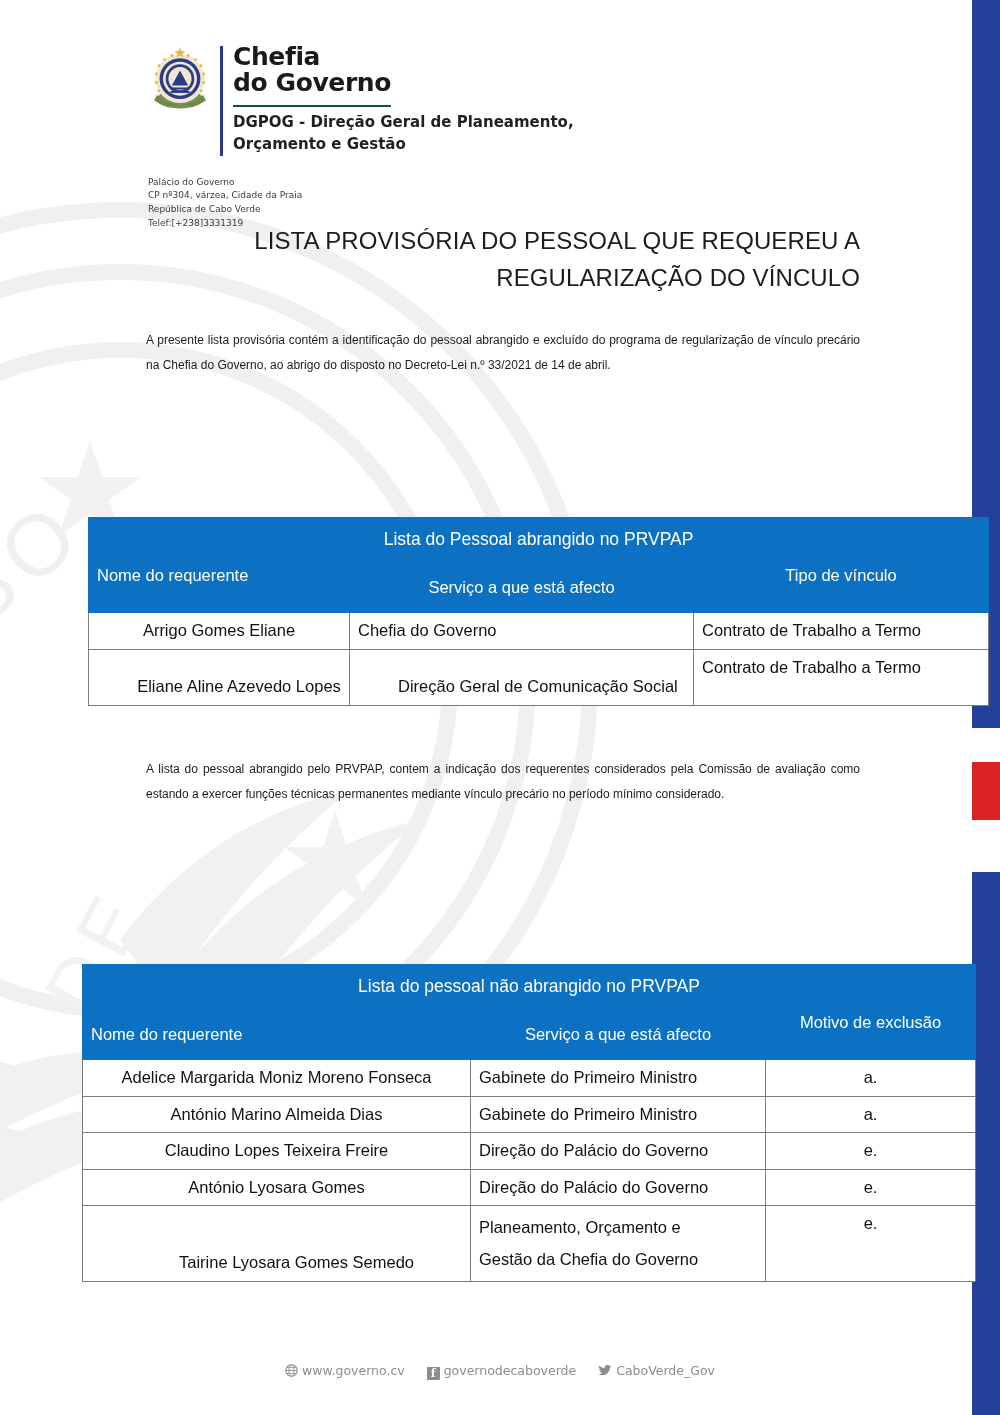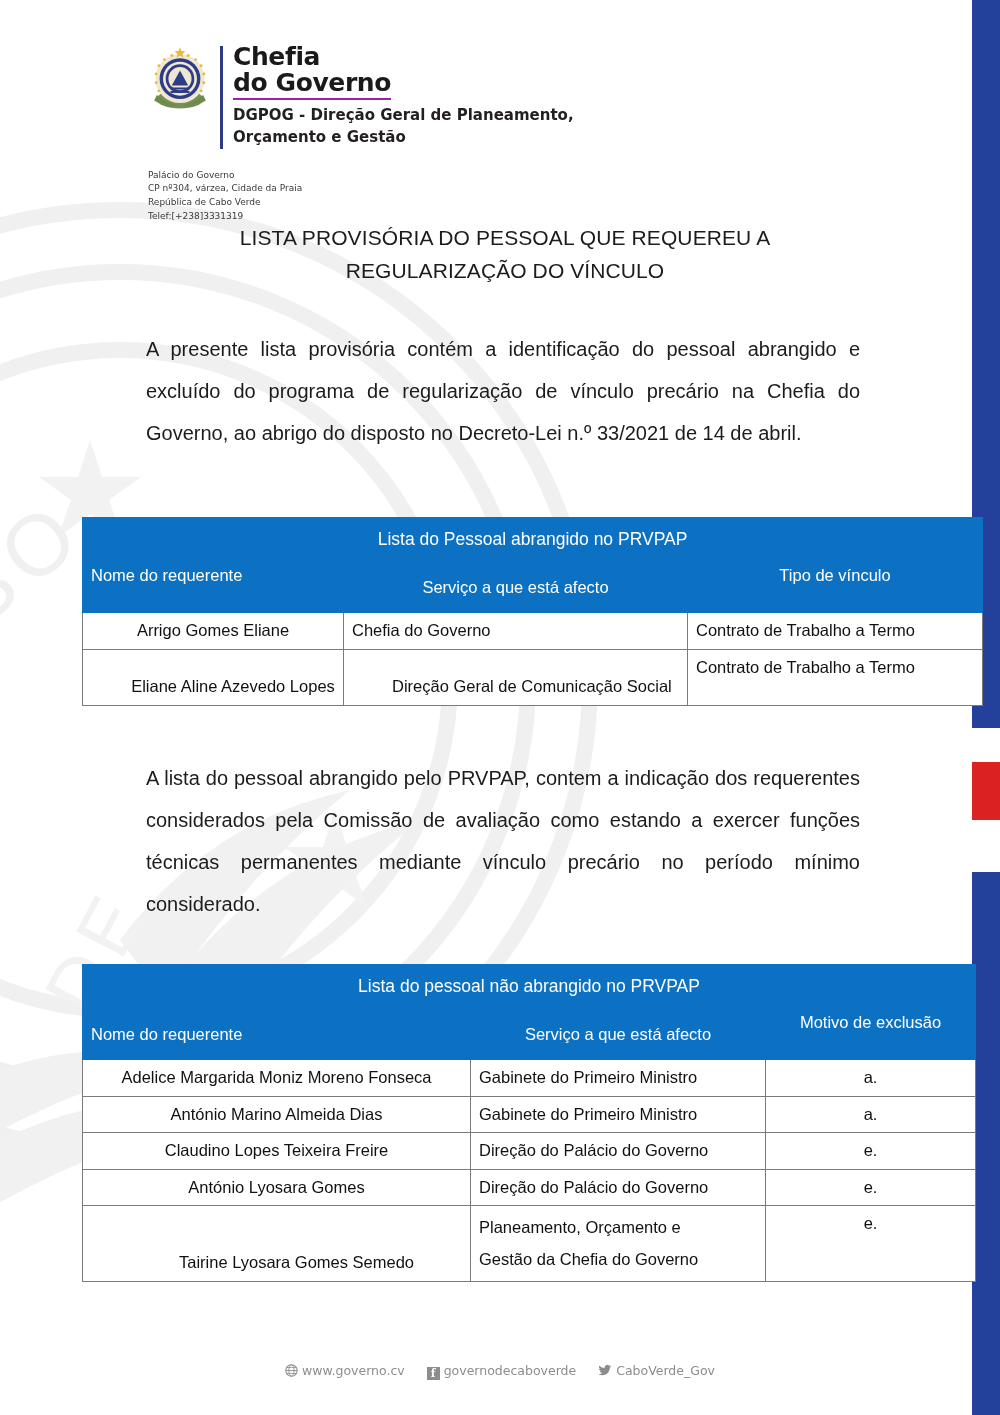--- a/index.html
+++ b/index.html
@@ -65,21 +65,21 @@
   }
   .lh-text { padding-top: 0px; }
   .lh-title {
     font-family: "DejaVu Sans", sans-serif;
     font-size: 25px;
     font-weight: bold;
     color: #1A1A1A;
     line-height: 1.05;
     letter-spacing: -0.4px;
   }
-  .lh-title .l2 { border-bottom: 2px solid #a21caf; display: inline-block; padding-bottom: 1px; }
+  .lh-title .l2 { border-bottom: 2px solid #14532d; display: inline-block; padding-bottom: 8px; }
   .lh-sub {
     font-family: "DejaVu Sans", sans-serif;
     font-size: 15px;
     font-weight: bold;
     color: #231F20;
     line-height: 1.5;
     margin-top: 4px;
     white-space: pre-line;
   }
   .lh-address {
@@ -91,45 +91,45 @@
     margin-left: 2px;
     white-space: pre-line;
   }
 
   
   .doc-title {
     position: absolute;
     left: 150px;
     top: 222px;
     width: 710px;
-    text-align: center;
-    font-size: 21px;
+    text-align: right;
+    font-size: 24px;
     color: #1c1c1c;
     line-height: 1.55;
     letter-spacing: 0.1px;
   }
   .para {
     position: absolute;
     width: 714px;
     left: 146px;
-    font-size: 20px;
+    font-size: 12px;
     color: #1c1c1c;
     line-height: 2.1;
     text-align: justify;
   }
   .para.p1 { top: 328px; }
   .para.p2 { top: 757px; }
 
   
   table {
     position: absolute;
     border-collapse: collapse;
     table-layout: fixed;
   }
-  table.t1 { left: 82px; top: 517px; width: 900px; }
+  table.t1 { left: 88px; top: 517px; width: 900px; }
   table.t2 { left: 82px; top: 964px; width: 893px; }
   th, td {
     border: 1px solid #7b7b7b;
     padding: 0;
     vertical-align: middle;
   }
   .hdr-span {
     background: #0C71C2;
     color: #ffffff;
     font-size: 17.5px;

